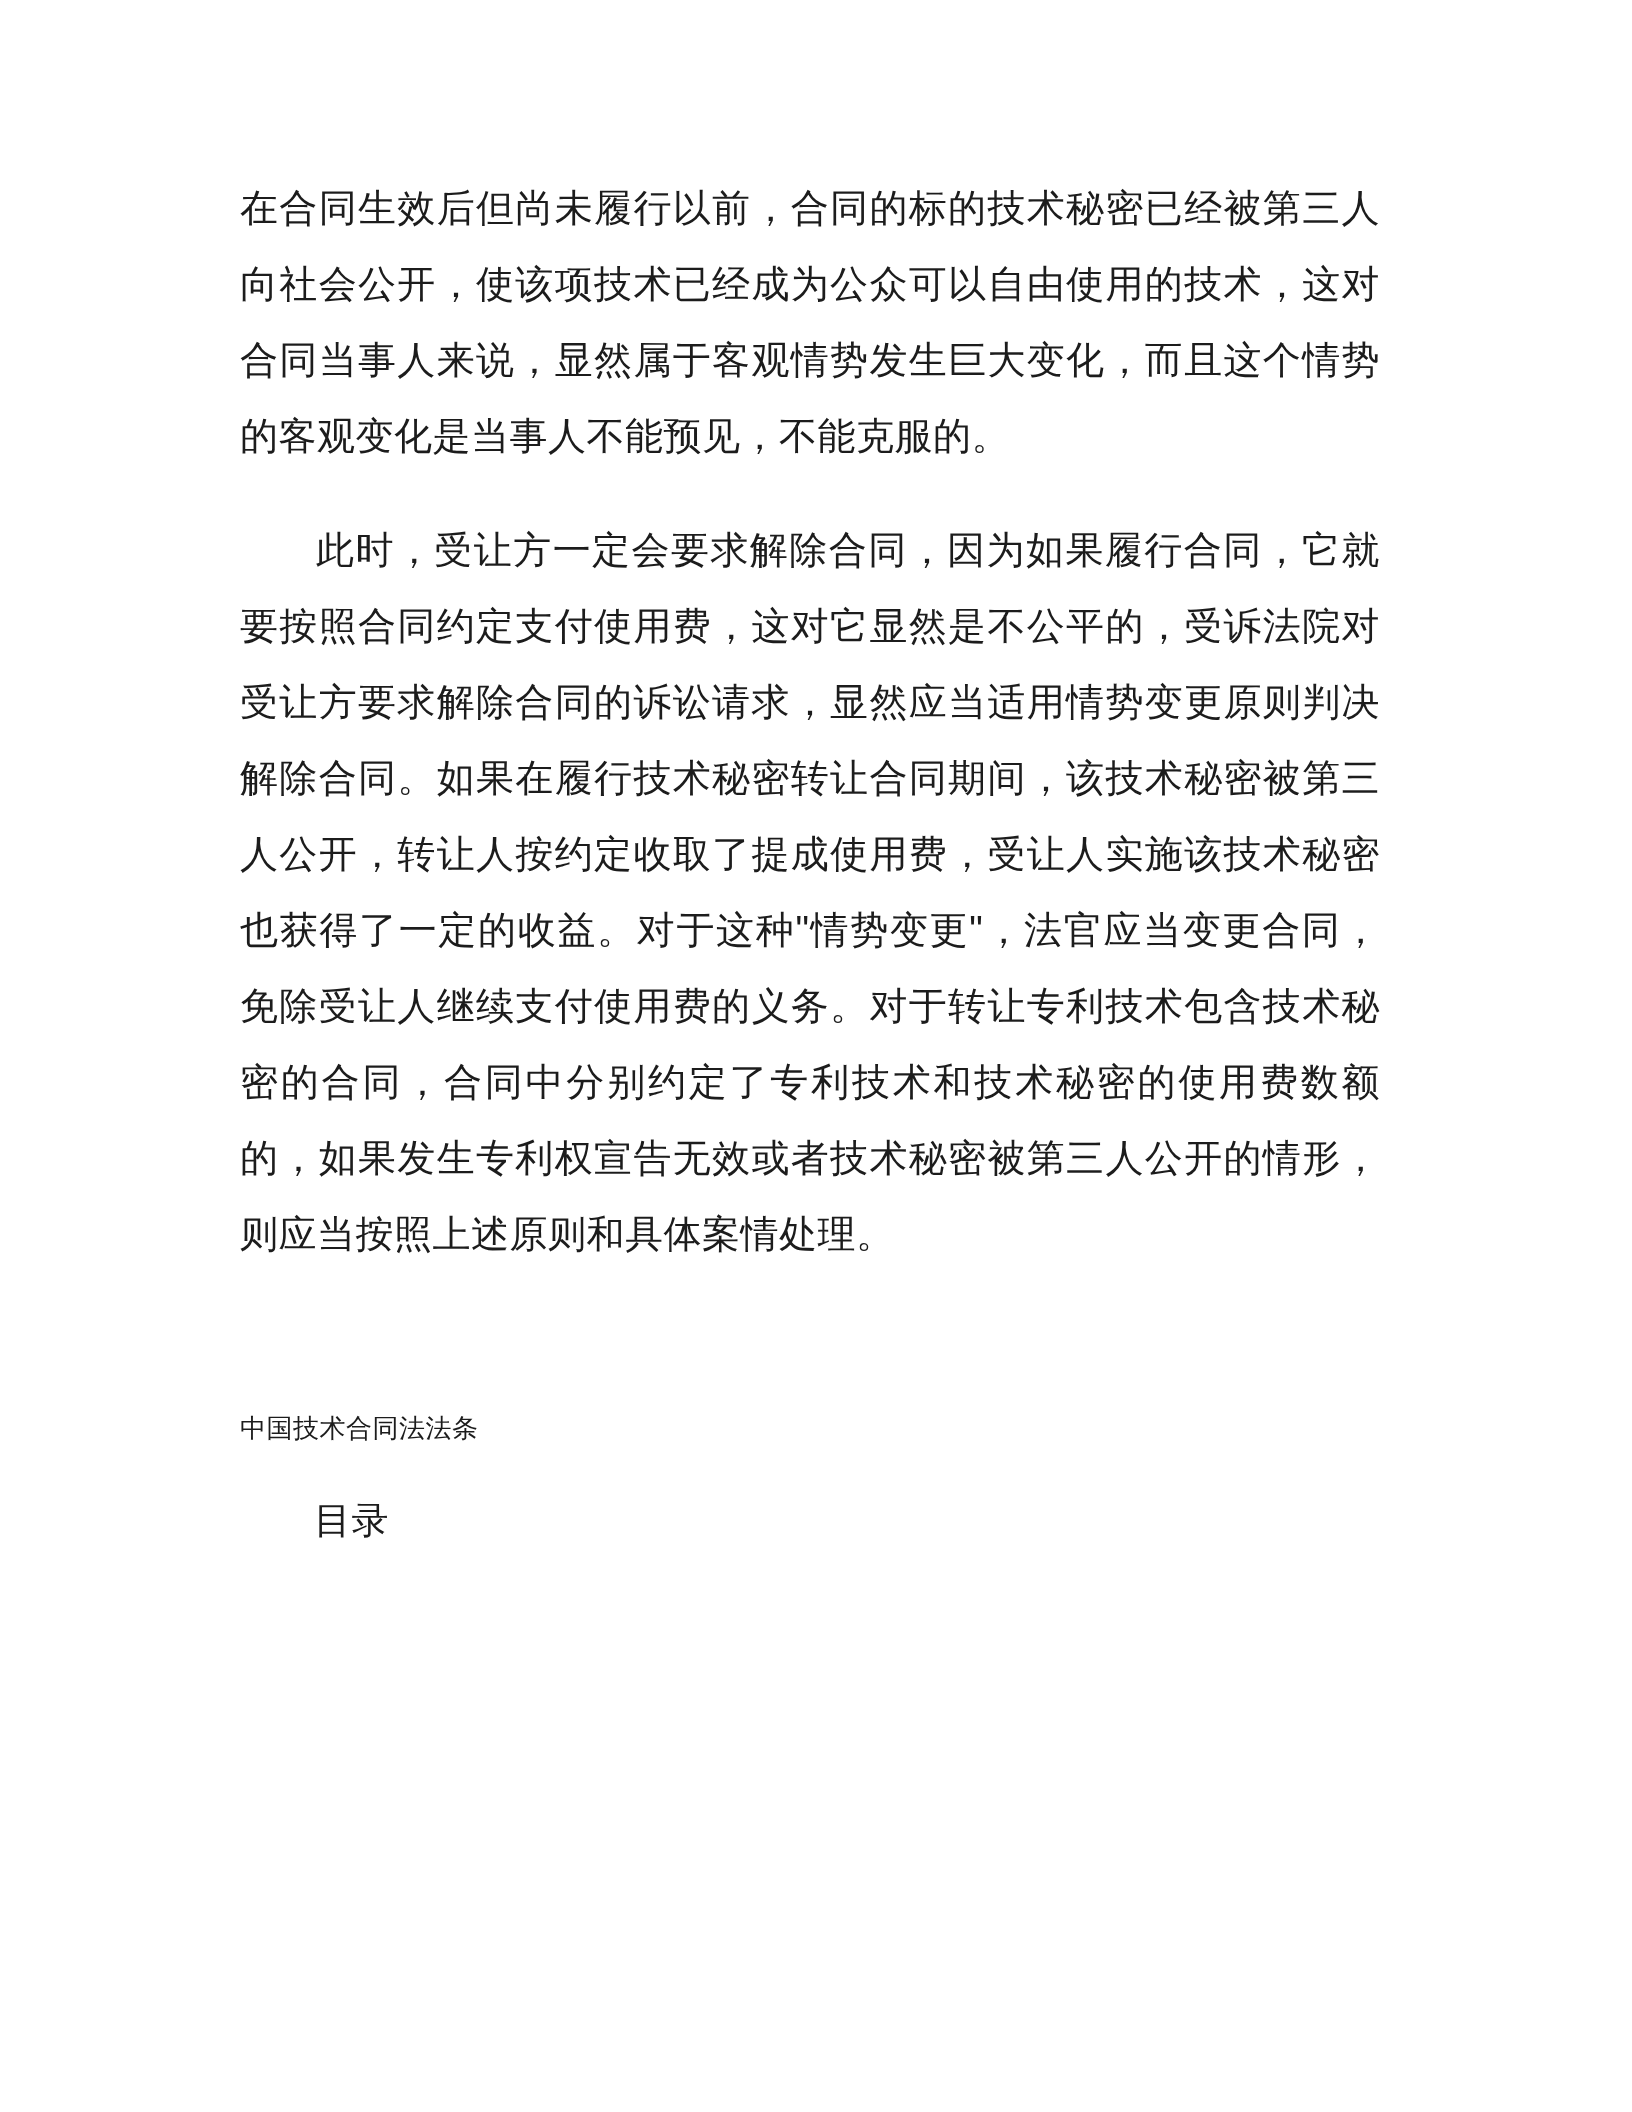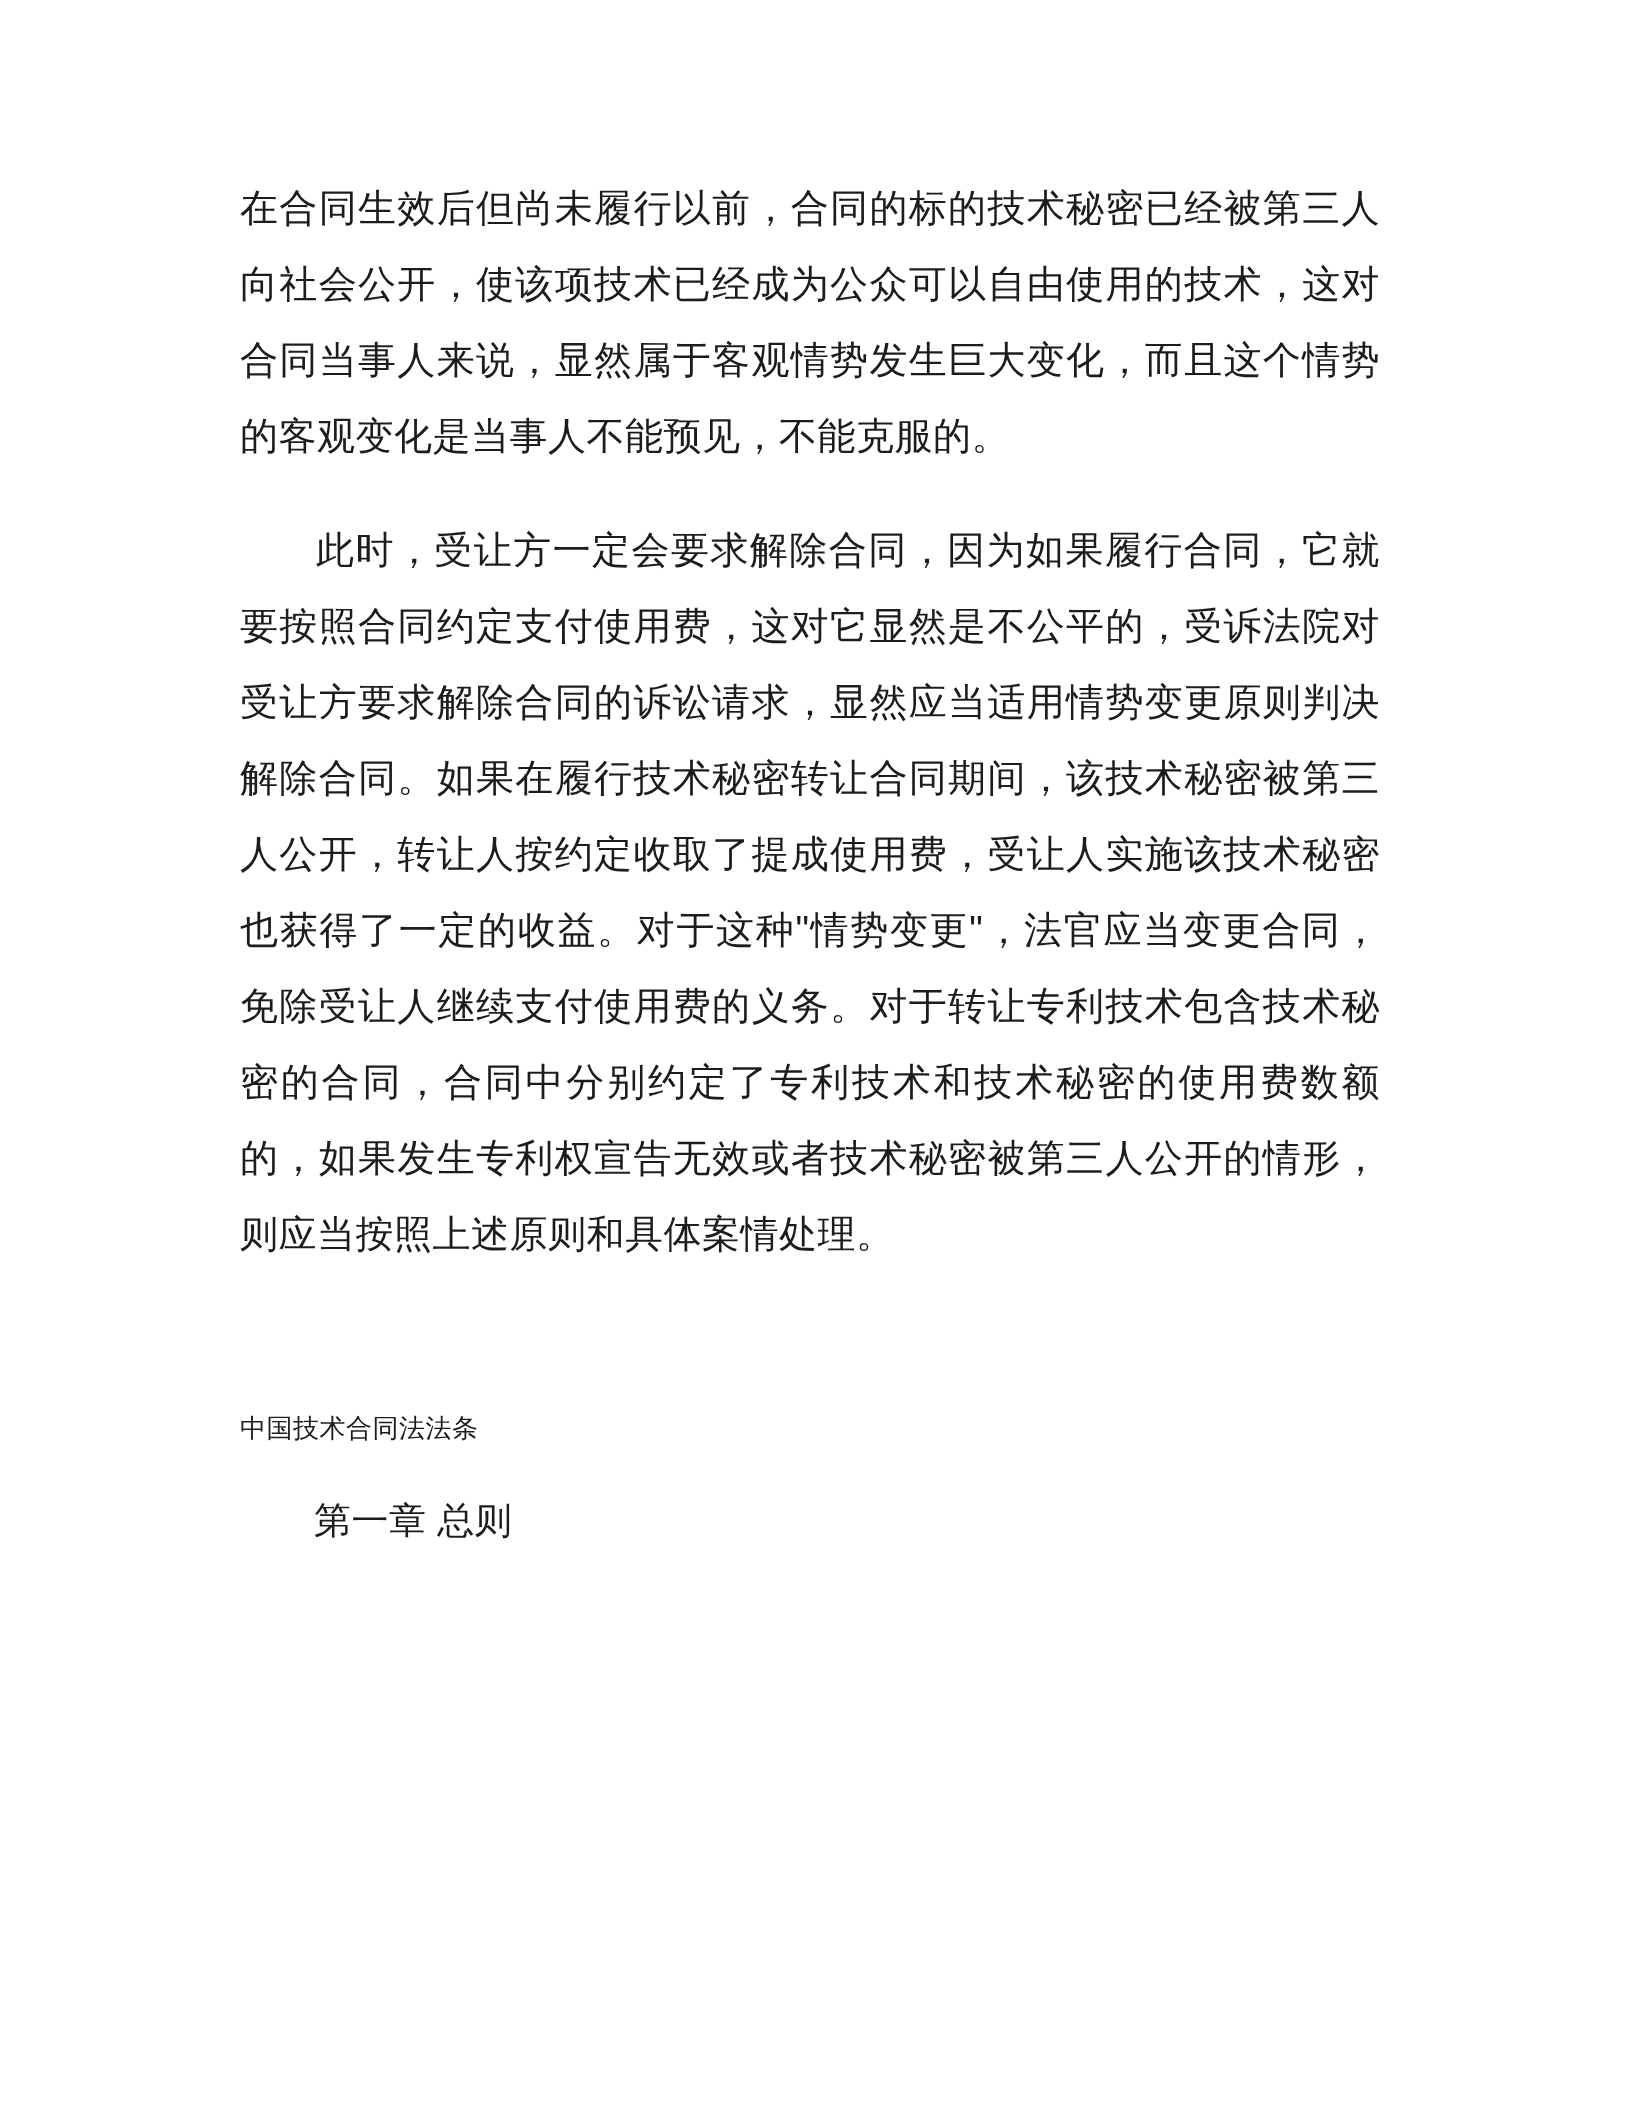--- a/index.html
+++ b/index.html
@@ -70,19 +70,19 @@
 
 <div class="page">
   <div class="content">
 
     <p class="para">在合同生效后但尚未履行以前，合同的标的技术秘密已经被第三人向社会公开，使该项技术已经成为公众可以自由使用的技术，这对合同当事人来说，显然属于客观情势发生巨大变化，而且这个情势的客观变化是当事人不能预见，不能克服的。</p>
 
     <p class="para indent-first">此时，受让方一定会要求解除合同，因为如果履行合同，它就要按照合同约定支付使用费，这对它显然是不公平的，受诉法院对受让方要求解除合同的诉讼请求，显然应当适用情势变更原则判决解除合同。如果在履行技术秘密转让合同期间，该技术秘密被第三人公开，转让人按约定收取了提成使用费，受让人实施该技术秘密也获得了一定的收益。对于这种"情势变更"，法官应当变更合同，免除受让人继续支付使用费的义务。对于转让专利技术包含技术秘密的合同，合同中分别约定了专利技术和技术秘密的使用费数额的，如果发生专利权宣告无效或者技术秘密被第三人公开的情形，则应当按照上述原则和具体案情处理。</p>
 
     <p class="heading">中国技术合同法法条</p>
 
+    <p class="toc-line">目录</p>
 
-    <p class="toc-line">第一章 总则</p>
 
 
 
   </div>
 </div>
 
 </body></html>

